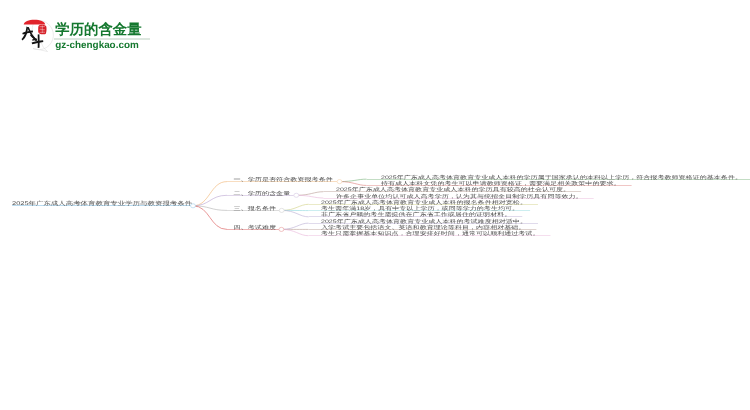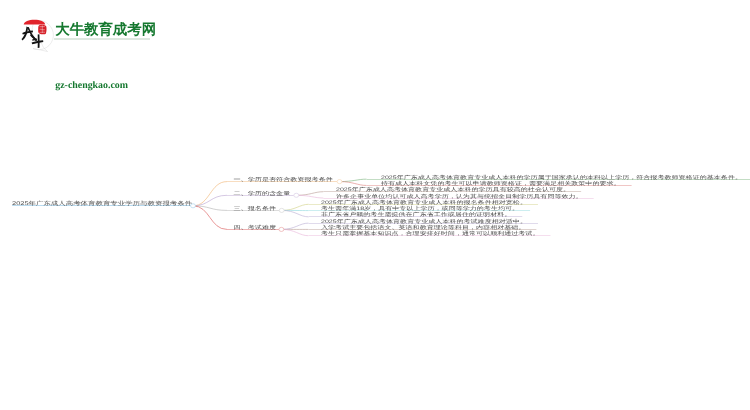--- a/index.html
+++ b/index.html
@@ -5,21 +5,21 @@
 html,body{margin:0;padding:0;background:#fff;}
 *{-webkit-font-smoothing:antialiased;text-rendering:geometricPrecision;}
 body{width:750px;height:410px;font-family:"Liberation Sans",sans-serif;}
 .page{position:relative;width:750px;height:410px;overflow:hidden;background:#fff;}
 
 .logo{position:absolute;left:0px;top:0px;width:200px;height:64px;}
 .logo-mark{position:absolute;left:0;top:0;width:200px;height:64px;}
 .logo-text{position:absolute;left:55.3px;top:22.8px;}
 .brand-cn{font-family:"DejaVu Sans",sans-serif;font-weight:bold;font-size:14.4px;color:#15782f;letter-spacing:0px;line-height:15px;height:15px;}
 .brand-rule{width:96px;height:1.5px;background:#dde7df;margin:0.5px 0 0.5px -1.8px;}
-.brand-url{font-family:Liberation Serif, serif;font-weight:bold;font-size:9.9px;color:#15782f;letter-spacing:0px;line-height:11px;height:11px;margin-top:40px;}
+.brand-url{font-family:Liberation Sans, sans-serif;font-weight:bold;font-size:9.9px;color:#15782f;letter-spacing:0px;line-height:11px;height:11px;}
 
 #mm{position:absolute;left:0;top:0;shape-rendering:geometricPrecision;}
 .mtext{position:absolute;white-space:nowrap;color:#4a4a4a;font-family:"Liberation Sans","DejaVu Sans",sans-serif;transform-origin:0 100%;transform:scaleY(0.72);line-height:1;}
 </style>
 </head>
 <body>
 
 <div class="page">
 
   <div class="logo">
@@ -42,21 +42,21 @@
         <path d="M30.0 35.3 L30.9 34.3 C32.6 36.1 34.3 37.6 36.0 38.7 L35.3 40.0 C33.5 38.9 31.6 37.3 30.0 35.3 Z"></path>
 
         <path d="M32.1 39.4 C33.7 38.9 35.5 38.5 36.9 38.4 L37.1 39.8 C35.6 39.9 33.8 40.4 32.4 40.8 Z"></path>
 
         <path d="M31.6 42.6 C34.8 41.5 39.8 40.6 43.1 40.3 L43.3 41.9 C40.0 42.3 35.2 43.4 32.2 44.3 Z"></path>
 
         <path d="M37.7 34.6 L39.4 34.3 C39.6 38.9 39.7 43.9 39.5 47.8 L37.7 48.0 C37.8 43.8 37.8 38.8 37.7 34.6 Z"></path>
       </g>
     </svg>
     <div class="logo-text">
-      <div class="brand-cn">大牛教育成考网</div>
+      <div class="brand-cn">学历的含金量</div>
       <div class="brand-rule"></div>
       <div class="brand-url">gz-chengkao.com</div>
     </div>
   </div>
 
   <svg id="mm" width="750" height="410">
       <path d="M12,205.5 L193,205.5" stroke="#b9dbf0" stroke-width="1" fill="none"></path>
       <path d="M193,205.8 C210,205.8 210,181.6 227,181.6" fill="none" stroke="rgb(240,180,116)" stroke-width="0.62"></path>
       <path d="M227,181.5 L339.5,181.5" stroke="#f8ddc0" stroke-width="1" fill="none"></path>
       <path d="M339.5,181.6 C353.54,181.6 357.32,179.15 366.5,179.15" fill="none" stroke="rgb(123,180,125)" stroke-width="0.62"></path>

